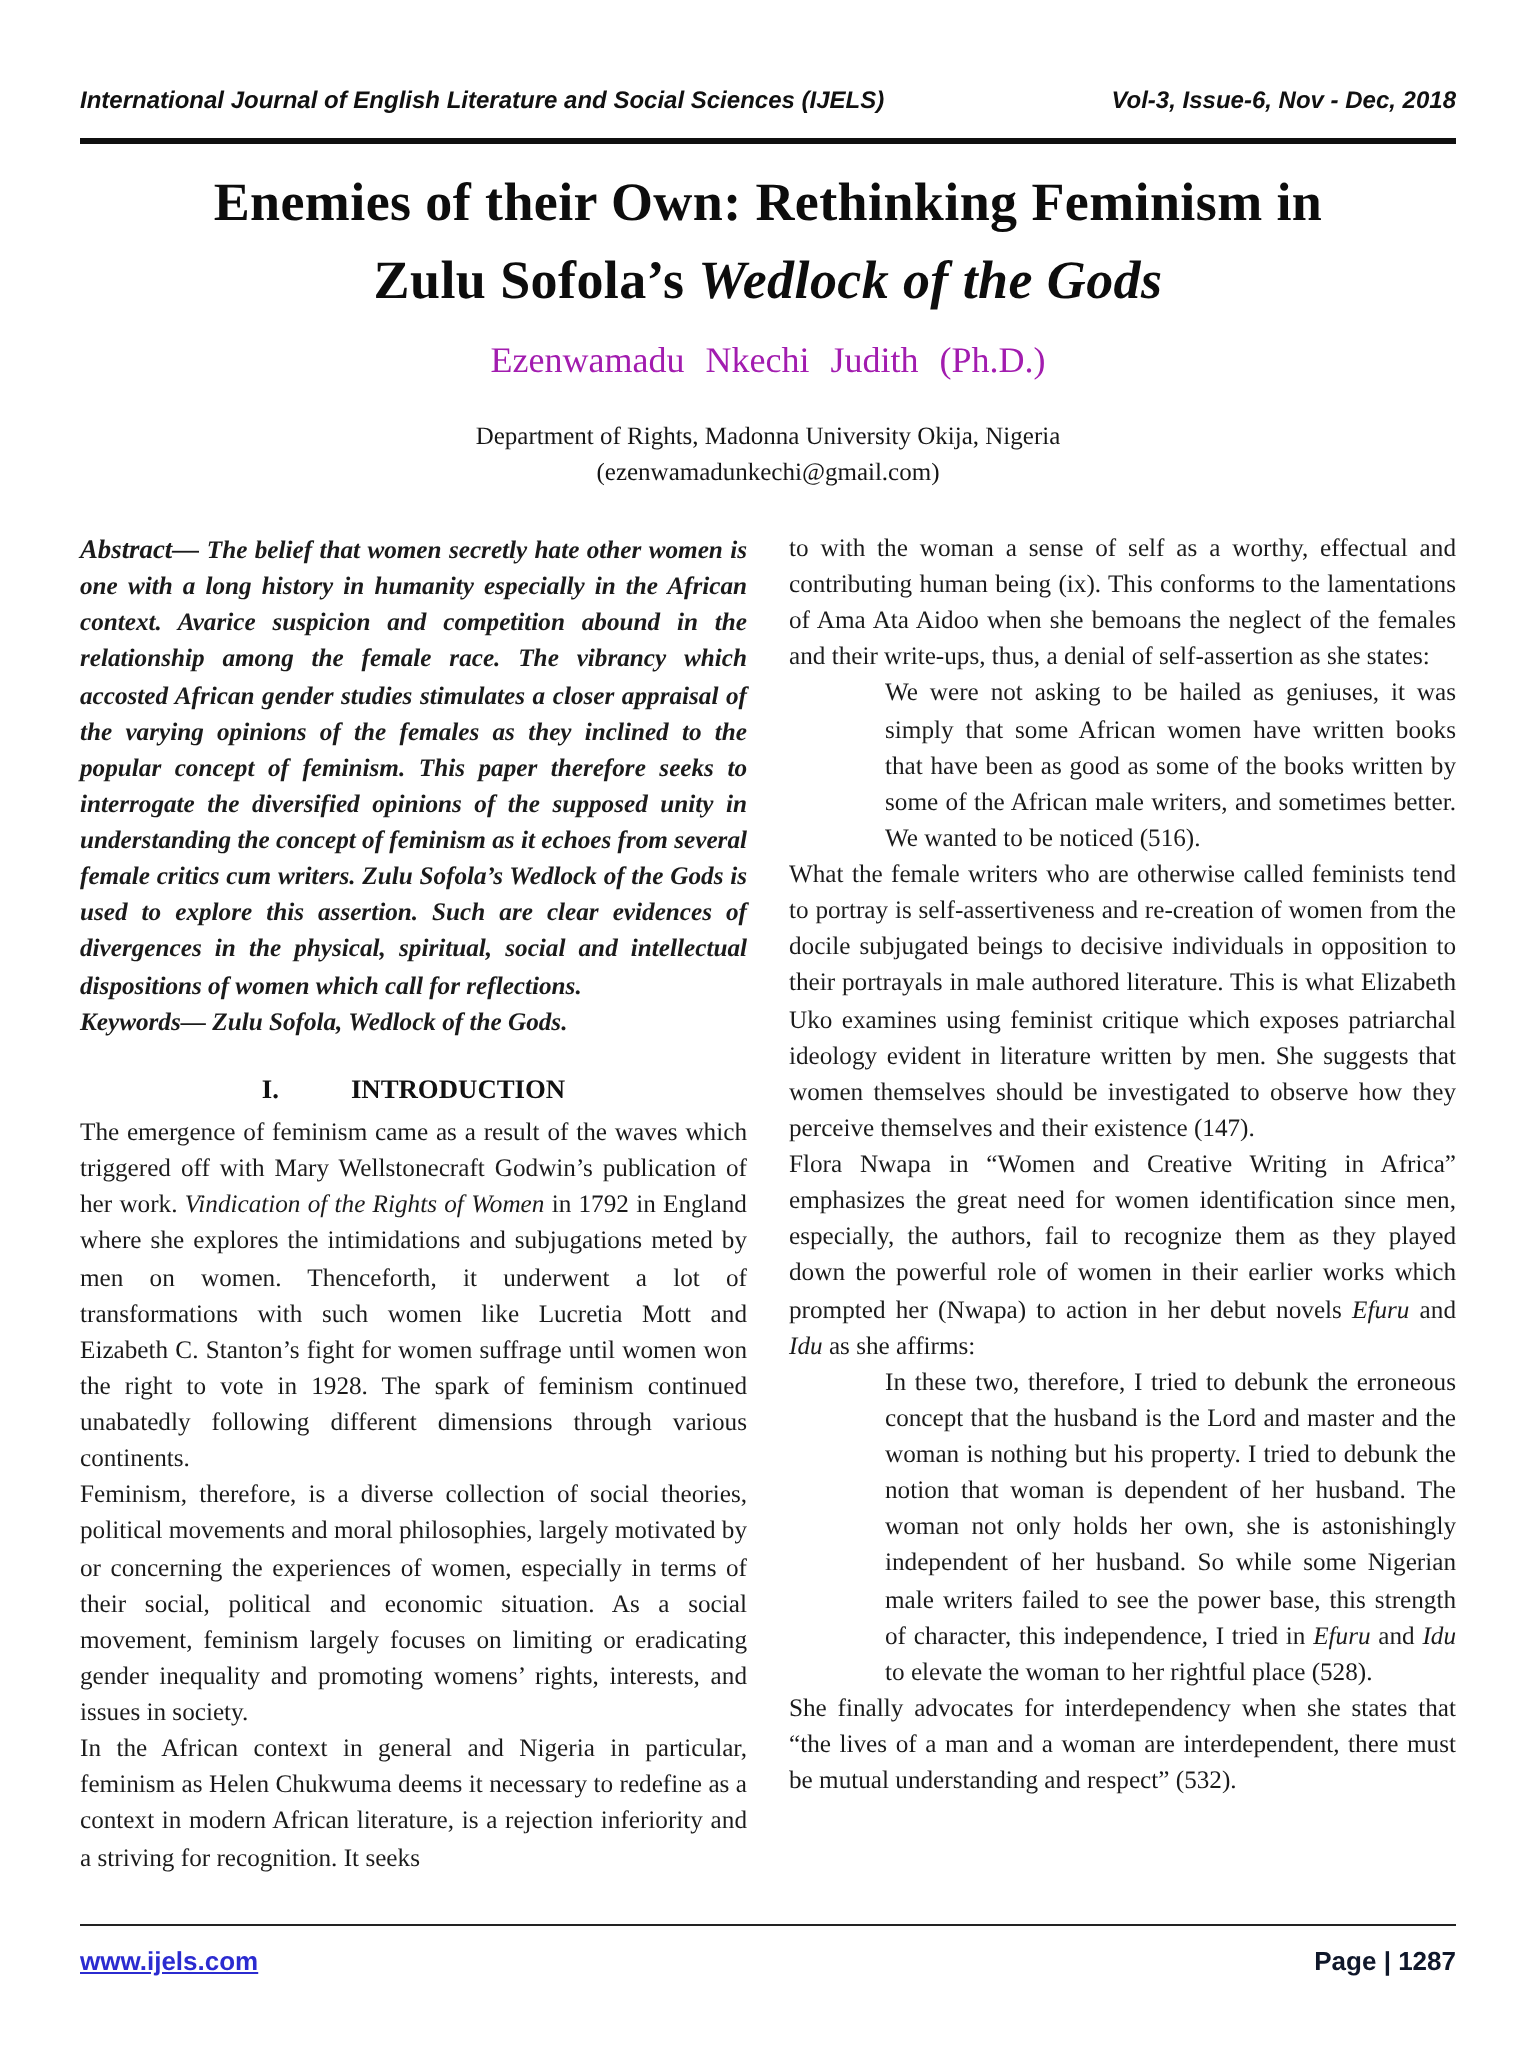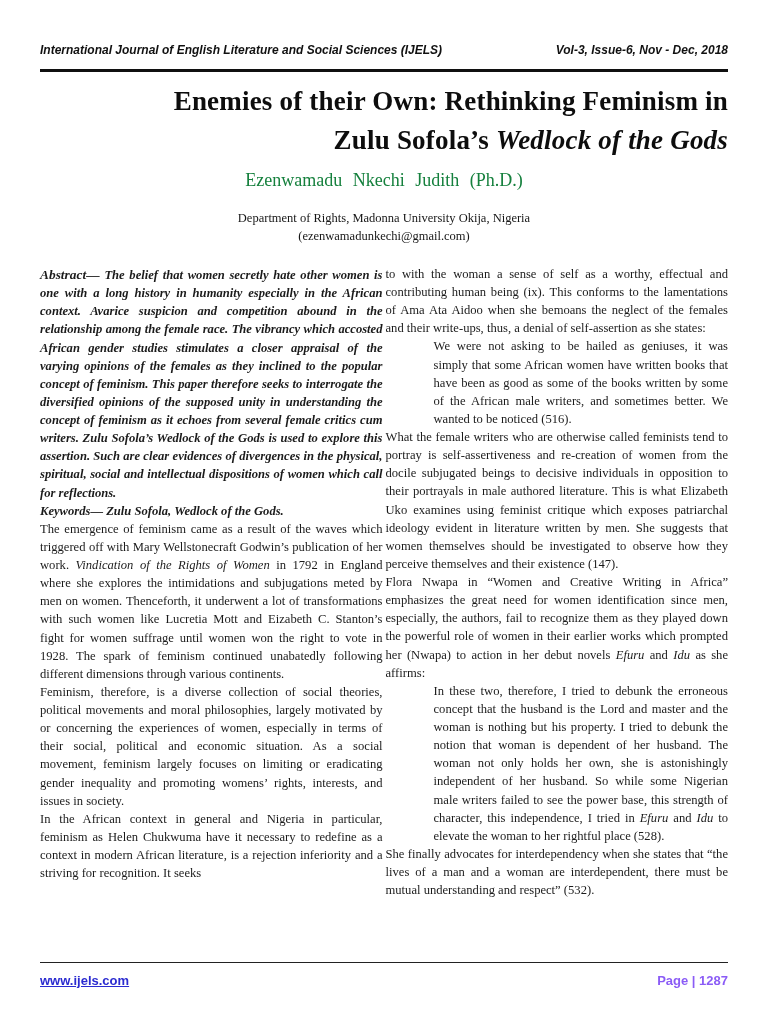--- a/index.html
+++ b/index.html
@@ -38,52 +38,52 @@
     color: #2b2bd0;
     text-decoration: underline;
   }
   .header-rule {
     border: 0;
     border-top: 3px solid #101010;
     margin: 7px 0 0 0;
   }
   
   .title {
-    text-align: right;
+    text-align: center;
     font-weight: bold;
     font-size: 27px;
     line-height: 1.45;
     margin-top: 10px;
     color: #0d0d0d;
     letter-spacing: 0.2px;
   }
   .title .it { font-style: italic; }
   .author {
     text-align: center;
     font-size: 18px;
     margin-top: 10px;
     word-spacing: 6px;
-    color: #15803d;
+    color: #a21caf;
   }
   .affil {
     text-align: center;
     font-size: 12.5px;
     margin-top: 20px;
     color: #161616;
   }
   .email {
     text-align: center;
     font-size: 12.5px;
     margin-top: 3px;
     color: #161616;
   }
   
   .cols {
     display: flex;
-    gap: 3px;
+    gap: 21px;
     margin-top: 21px;
   }
   .col {
     flex: 1 1 0;
     min-width: 0;
     font-size: 12.6px;
     line-height: 1.44;
     text-align: justify;
     color: #1b1b1b;
   }
@@ -124,21 +124,21 @@
     justify-content: space-between;
     align-items: flex-end;
     font-family: "Liberation Sans", sans-serif;
     font-weight: bold;
     font-size: 13px;
   }
   .site-link {
     color: #2b2bd0;
     text-decoration: underline;
   }
-  .page-num { color: #8b5cf6; }
+  .page-num { color: #0f172a; }
 </style>
 </head>
 <body>
 
 <div class="page">
 
   <div class="jheader">
     <div class="hrow">
       <span>International Journal of English Literature and Social Sciences (IJELS)</span>
       <span>Vol-3, Issue-6, Nov - Dec, 2018</span>
@@ -153,23 +153,24 @@
 
   <div class="author">Ezenwamadu Nkechi Judith (Ph.D.)</div>
   <div class="affil">Department of Rights, Madonna University Okija, Nigeria</div>
   <div class="email">(ezenwamadunkechi@gmail.com)</div>
 
   <div class="cols">
 
     <div class="col">
       <p class="abstract"><span class="lbl">Abstract— </span><span>The belief that women secretly hate other women is one with a long history in humanity especially in the African context. Avarice suspicion and competition abound in the relationship among the female race. The vibrancy which accosted African gender studies stimulates a closer appraisal of the varying opinions of the females as they inclined to the popular concept of feminism. This paper therefore seeks to interrogate the diversified opinions of the supposed unity in understanding the concept of feminism as it echoes from several female critics cum writers.  Zulu Sofola’s Wedlock of the Gods is used to explore this assertion. Such are clear evidences of divergences in the physical, spiritual, social and intellectual dispositions of women which call for reflections.</span></p>
       <p class="keywords"><span>Keywords— </span><span>Zulu Sofola, Wedlock of the Gods.</span></p>
+      <div class="sec-head"><span class="num">I.</span><span>INTRODUCTION</span></div>
       <p class="para"><span>The emergence of feminism came as a result of the waves which triggered off with Mary Wellstonecraft Godwin’s publication of her work. </span><span class="i">Vindication of the Rights of Women</span><span> in 1792 in England where she explores the intimidations and subjugations meted by men on women. Thenceforth, it underwent a lot of transformations with such women like Lucretia Mott and Eizabeth C. Stanton’s fight for women suffrage until women won the right to vote in 1928. The spark of feminism continued unabatedly following different dimensions through various continents.</span></p>
       <p class="para"><span>Feminism, therefore, is a diverse collection of social theories, political movements and moral philosophies, largely motivated by or concerning the experiences of women, especially in terms of their social, political and economic situation. As a social movement, feminism largely focuses on limiting or eradicating gender inequality and promoting womens’ rights, interests, and issues in society.</span></p>
-      <p class="para"><span>In the African context in general and Nigeria in particular, feminism as Helen Chukwuma have it necessary to redefine as a context in modern African literature, is a rejection inferiority and a striving for recognition. It seeks</span></p>
+      <p class="para"><span>In the African context in general and Nigeria in particular, feminism as Helen Chukwuma deems it necessary to redefine as a context in modern African literature, is a rejection inferiority and a striving for recognition. It seeks</span></p>
     </div>
 
     <div class="col">
       <p class="para"><span>to with the woman a sense of self as a worthy, effectual and contributing human being (ix). This conforms to the lamentations of Ama Ata Aidoo when she bemoans the neglect of the females and their write-ups, thus, a denial of self-assertion as she states:</span></p>
       <p class="para quote"><span>We were not asking to be hailed as geniuses, it was simply that some African women have written books that have been as good as some of the books written by some of the African male writers, and sometimes better. We wanted to be noticed (516).</span></p>
       <p class="para"><span>What the female writers who are otherwise called feminists tend to portray is self-assertiveness and re-creation of women from the docile subjugated beings to decisive individuals in opposition to their portrayals in male authored literature. This is what Elizabeth Uko examines using feminist critique which exposes patriarchal ideology evident in literature written by men. She suggests that women themselves should be investigated to observe how they perceive themselves and their existence (147).</span></p>
       <p class="para"><span>Flora Nwapa in “Women and Creative Writing in Africa” emphasizes the great need for women identification since men, especially, the authors, fail to recognize them as they played down the powerful role of women in their earlier works which prompted her (Nwapa) to action in her debut novels </span><span class="i">Efuru</span><span> and </span><span class="i">Idu</span><span> as she affirms:</span></p>
       <p class="para quote"><span>In these two, therefore, I tried to debunk the erroneous concept that the husband is the  Lord and master and the woman is nothing but his property. I tried to debunk the notion that woman is dependent of her husband. The woman not only holds her own, she is astonishingly independent of her husband. So while some Nigerian male writers failed to see the power base, this strength of character, this independence, I tried in </span><span class="i">Efuru</span><span> and </span><span class="i">Idu</span><span> to elevate the woman to her rightful place (528).</span></p>
       <p class="para"><span>She finally advocates for interdependency when she states that “the lives of a man and a woman are interdependent, there must be mutual understanding and respect” (532).</span></p>
     </div>

